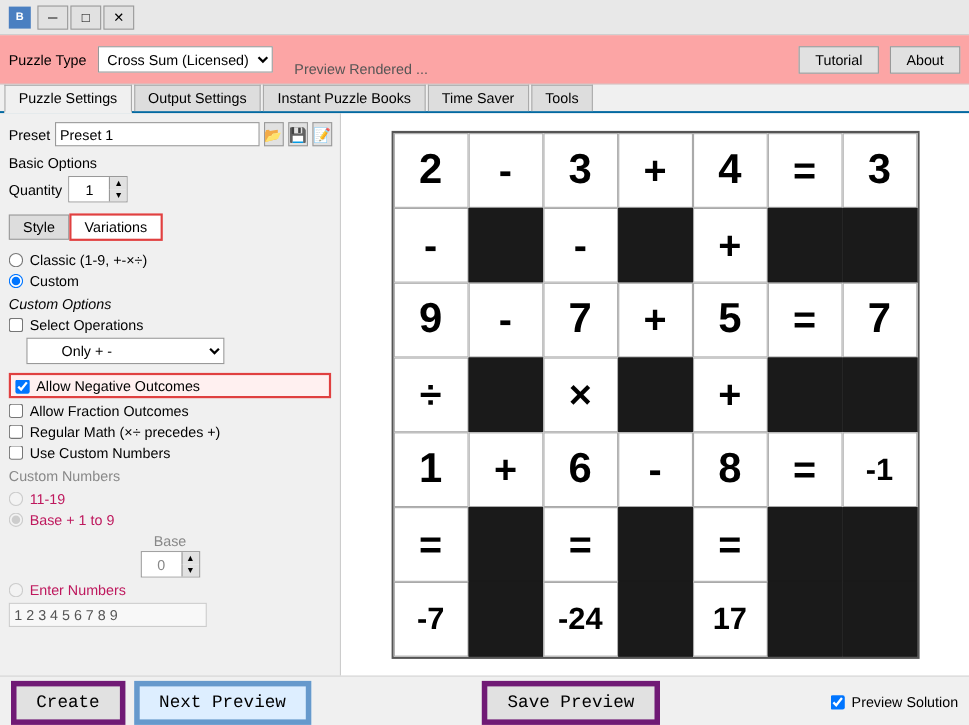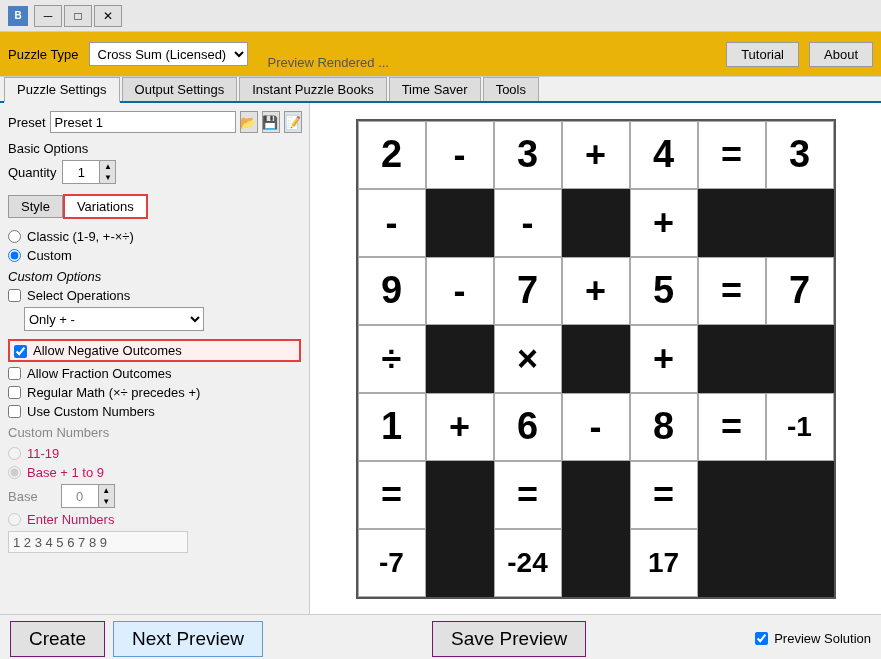--- a/index.html
+++ b/index.html
@@ -6,21 +6,21 @@
     body { font-family: 'Segoe UI', Tahoma, sans-serif; font-size: 13px; background: #f0f0f0; width: 881px; height: 659px; overflow: hidden; }
 
     
     #titlebar { background: #e8e8e8; height: 32px; display: flex; align-items: center; padding: 0 8px; border-bottom: 1px solid #ccc; }
     #titlebar .app-icon { width: 20px; height: 20px; margin-right: 6px; background: #4a7fc1; display: flex; align-items: center; justify-content: center; color: white; font-size: 10px; font-weight: bold; }
     #titlebar .title-text { font-size: 13px; flex: 1; }
     #titlebar .win-controls { display: flex; gap: 2px; }
     #titlebar .win-btn { width: 28px; height: 22px; border: 1px solid #999; background: #e1e1e1; cursor: pointer; display: flex; align-items: center; justify-content: center; font-size: 12px; }
 
     
-    #topbar { background: #eab308; padding: 6px 8px; display: flex; align-items: center; gap: 10px; border-bottom: 1px solid #ccc; }
+    #topbar { background: #fca5a5; padding: 6px 8px; display: flex; align-items: center; gap: 10px; border-bottom: 1px solid #ccc; }
     #topbar label { font-size: 13px; }
     #topbar select { font-size: 13px; height: 24px; border: 1px solid #999; background: white; padding: 0 4px; }
     #topbar .preview-text { color: #555; font-size: 13px; margin-left: 10px; margin-top: 17px; }
     .spacer { flex: 1; }
     .top-btn { padding: 4px 14px; border: 1px solid #999; background: #e1e1e1; cursor: pointer; font-size: 13px; }
 
     
     #tabs { background: #f0f0f0; display: flex; padding: 0 0 0 4px; border-bottom: 2px solid #0369a1; }
     .tab { padding: 4px 12px; border: 1px solid #aaa; border-bottom: none; background: #ddd; cursor: pointer; font-size: 13px; margin-right: 2px; }
     .tab.active { background: #f0f0f0; border-bottom: 2px solid #f0f0f0; margin-bottom: -2px; }
@@ -57,41 +57,41 @@
     .radio-row { display: flex; align-items: center; gap: 6px; margin-bottom: 4px; }
     .radio-row label { font-size: 13px; }
 
     
     .checkbox-row { display: flex; align-items: center; gap: 6px; margin-bottom: 4px; }
     .checkbox-row label { font-size: 13px; }
     .checkbox-row.highlighted { border: 2px solid #e04040; padding: 2px 4px; background: #fff0f0; align-items: flex-end; }
 
     
     .dropdown-row { margin-bottom: 8px; margin-left: 16px; }
-    .dropdown-row select { height: 24px; font-size: 13px; border: 1px solid #999; background: white; width: 180px; }
+    .dropdown-row select { height: 24px; font-size: 13px; border: 1px solid #999; background: white; width: 180px; padding-left: 27px; }
 
     
     .custom-numbers-label { color: #888; font-size: 13px; margin-bottom: 6px; margin-top: 6px; }
     .radio-disabled { color: #be185d; }
-    .base-row { display: flex; align-items: center; gap: 23px; margin-top: 4px; margin-bottom: 4px; }
+    .base-row { display: flex; align-items: center; gap: 2px; margin-top: 4px; margin-bottom: 4px; flex-direction: column; }
     .base-row label { font-size: 13px; color: #888; }
     .enter-nums-input { width: 180px; height: 22px; border: 1px solid #ccc; background: #f8f8f8; font-size: 13px; padding: 0 4px; color: #555; }
 
     
     #rightpanel { flex: 1; background: white; display: flex; align-items: center; justify-content: center; padding: 10px; }
 
     .puzzle-grid { display: grid; grid-template-columns: repeat(7, 68px); grid-template-rows: repeat(7, 68px); gap: 0; border: 2px solid #555; }
     .cell { width: 68px; height: 68px; display: flex; align-items: center; justify-content: center; font-size: 38px; font-weight: bold; border: 1px solid #aaa; background: white; }
     .cell.black { background: #1a1a1a; border-color: #1a1a1a; }
     .cell.operator { font-size: 36px; }
     .cell.result-small { font-size: 28px; }
 
     
     #bottombar { height: 48px; background: #f0f0f0; border-top: 1px solid #ccc; display: flex; align-items: center; padding: 0 10px; gap: 8px; }
-    .bottom-btn { padding: 6px 18px; border: 1px solid #701a75; background: #e1e1e1; cursor: pointer; font-size: 19px; }
+    .bottom-btn { padding: 6px 18px; border: 5px solid #701a75; background: #e1e1e1; cursor: pointer; font-size: 16px; font-family: Liberation Mono, monospace; }
     .bottom-btn.primary { background: #ddeeff; border-color: #6699cc; }
     .checkbox-solution { display: flex; align-items: center; gap: 6px; margin-left: auto; }
     .checkbox-solution label { font-size: 13px; }
   </style>
 </head>
 <body>
 
 <div id="titlebar">
   <div class="app-icon">B</div>
   <div class="win-controls">

